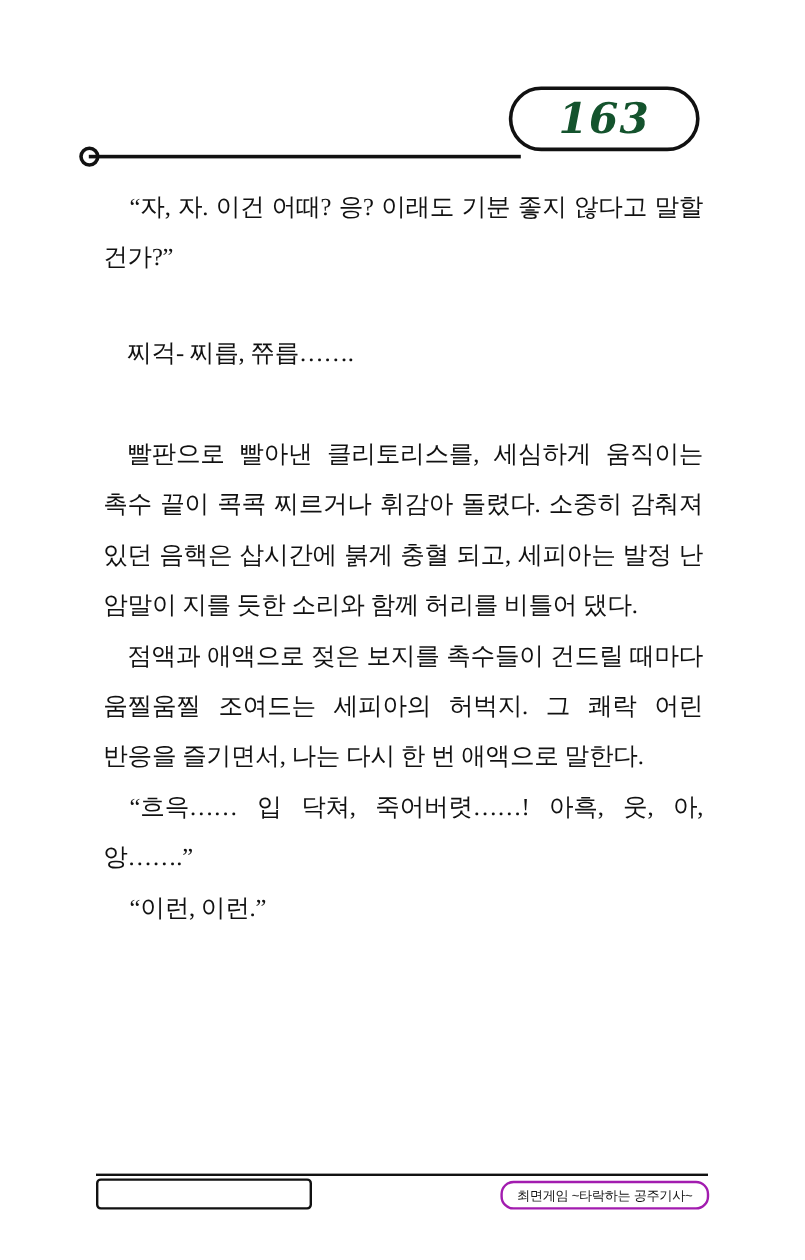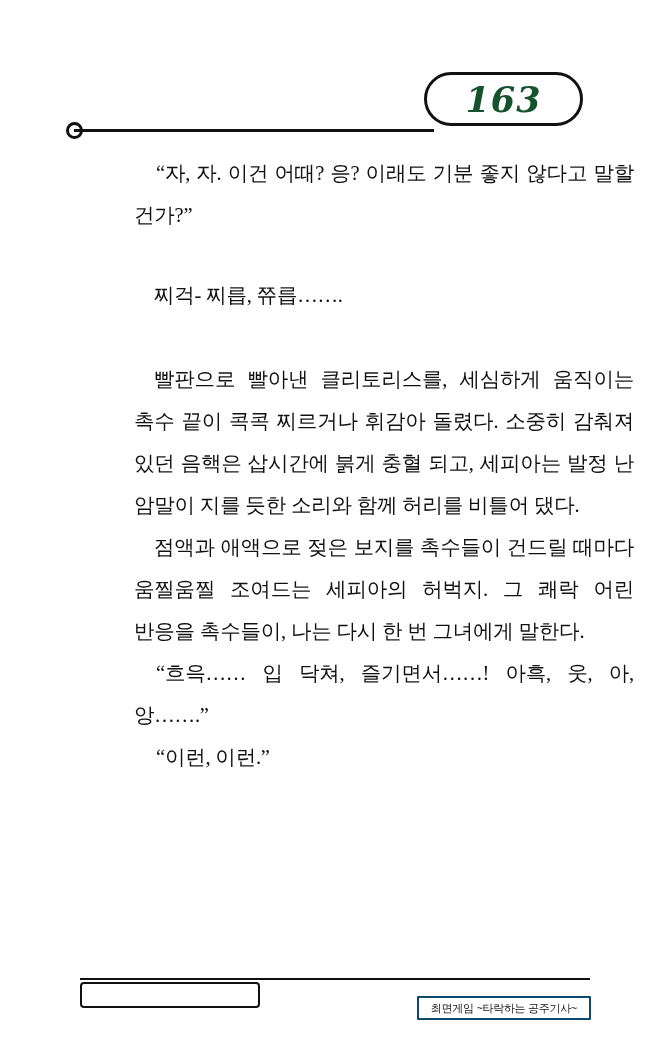--- a/index.html
+++ b/index.html
@@ -68,21 +68,20 @@
     background: #ffffff;
     box-sizing: border-box;
   }
 
   
   .content {
     position: absolute;
     left: 86px;
     top: 152px;
     width: 500px;
-    margin-left: 48px;
   }
   .para {
     font-size: 20.5px;
     line-height: 42px;
     letter-spacing: -0.2px;
     text-align: justify;
     text-justify: inter-character;
     margin: 0;
     word-break: keep-all;
   }
@@ -117,25 +116,25 @@
     position: absolute;
     left: 80px;
     top: 0px;
     width: 510px;
     height: 2px;
     background: #111111;
   }
   .footer-tag {
     position: absolute;
     right: 80px;
-    top: 18px;
+    top: 6px;
     height: 24px;
     padding: 0 12px;
-    border: 2px solid #0c4a6e;
-    border-radius: 1px;
+    border: 2px solid #a21caf;
+    border-radius: 11px;
     background: #ffffff;
     box-sizing: border-box;
     display: flex;
     align-items: center;
     justify-content: center;
   }
   .footer-tag span {
     font-family: "Liberation Sans", sans-serif;
     font-size: 11px;
     letter-spacing: -0.3px;
@@ -151,22 +150,22 @@
   <div class="header-rule"></div>
   <div class="page-number-badge">
     <div class="num">163</div>
   </div>
 </div>
 
 <div class="content">
   <p class="para quote-indent">“자, 자. 이건 어때? 응? 이래도 기분 좋지 않다고 말할 건가?”</p>
   <p class="para indent gap-md">찌걱- 찌릅, 쮸릅…….</p>
   <p class="para indent gap-lg">빨판으로 빨아낸 클리토리스를, 세심하게 움직이는 촉수 끝이 콕콕 찌르거나 휘감아 돌렸다. 소중히 감춰져 있던 음핵은 삽시간에 붉게 충혈 되고, 세피아는 발정 난 암말이 지를 듯한 소리와 함께 허리를 비틀어 댔다.</p>
-  <p class="para indent gap-sm">점액과 애액으로 젖은 보지를 촉수들이 건드릴 때마다 움찔움찔 조여드는 세피아의 허벅지. 그 쾌락 어린 반응을 촉수들이, 나는 다시 한 번 그녀에게 말한다.</p>
-  <p class="para quote-indent gap-sm">“흐윽…… 입 닥쳐, 즐기면서……! 아흑, 웃, 아, 앙…….”</p>
+  <p class="para indent gap-sm">점액과 애액으로 젖은 보지를 촉수들이 건드릴 때마다 움찔움찔 조여드는 세피아의 허벅지. 그 쾌락 어린 반응을 즐기면서, 나는 다시 한 번 애액으로 말한다.</p>
+  <p class="para quote-indent gap-sm">“흐윽…… 입 닥쳐, 죽어버렷……! 아흑, 웃, 아, 앙…….”</p>
   <p class="para quote-indent gap-sm">“이런, 이런.”</p>
 </div>
 
 <div class="footer">
   <div class="footer-rule"></div>
   <div class="footer-box"></div>
   <div class="footer-tag">
     <span>최면게임 ~타락하는 공주기사~</span>
   </div>
 </div>

